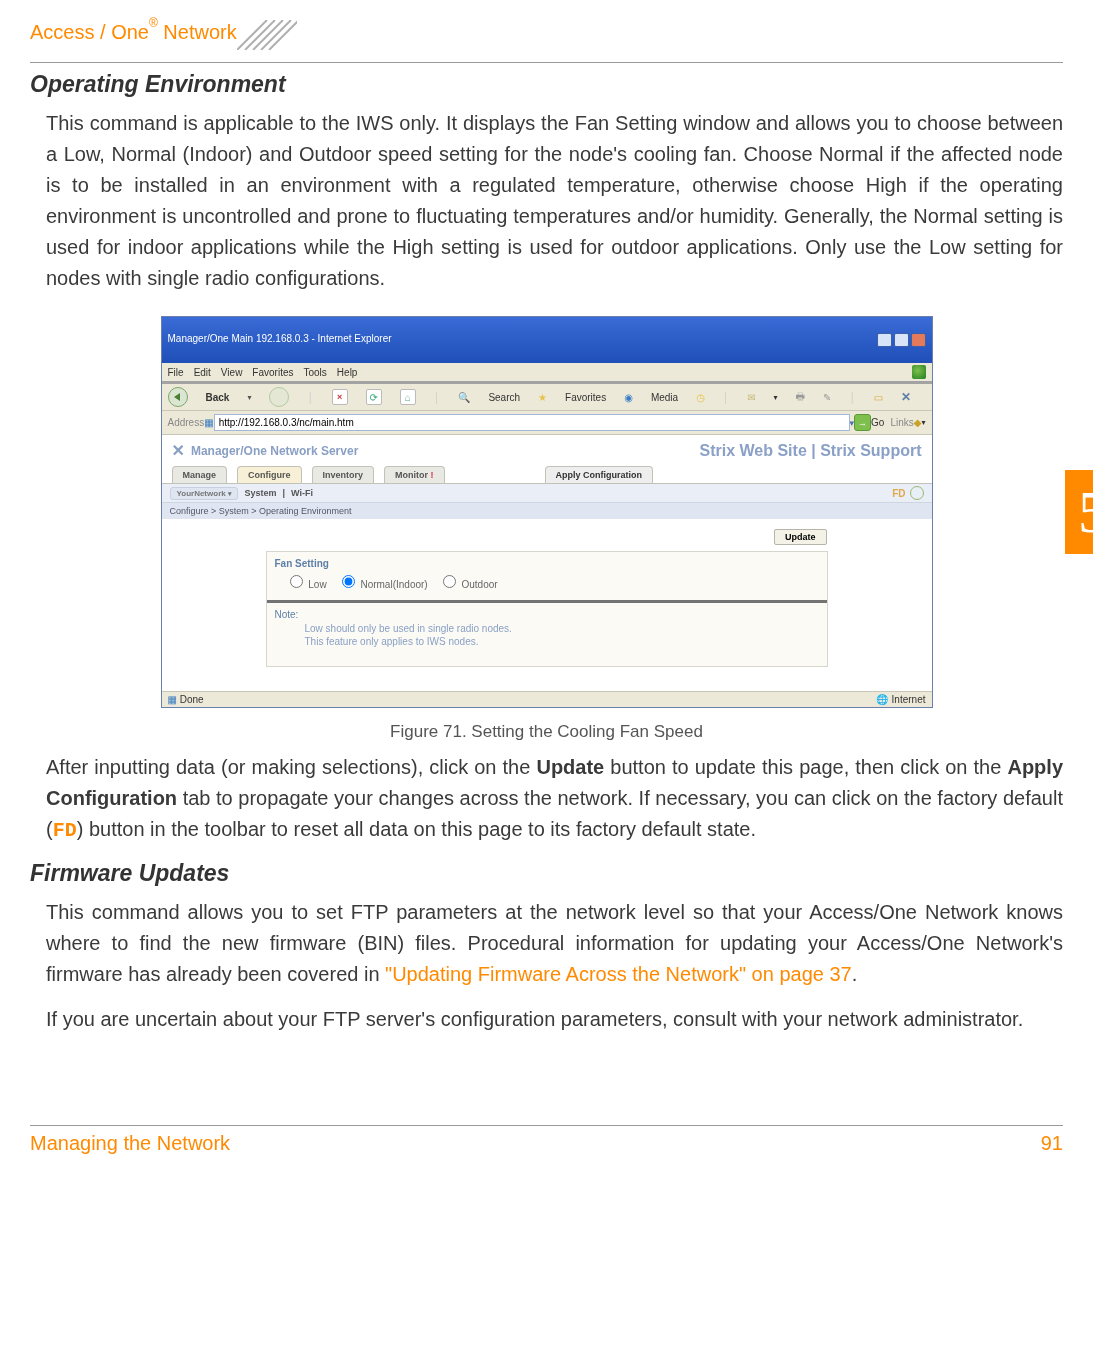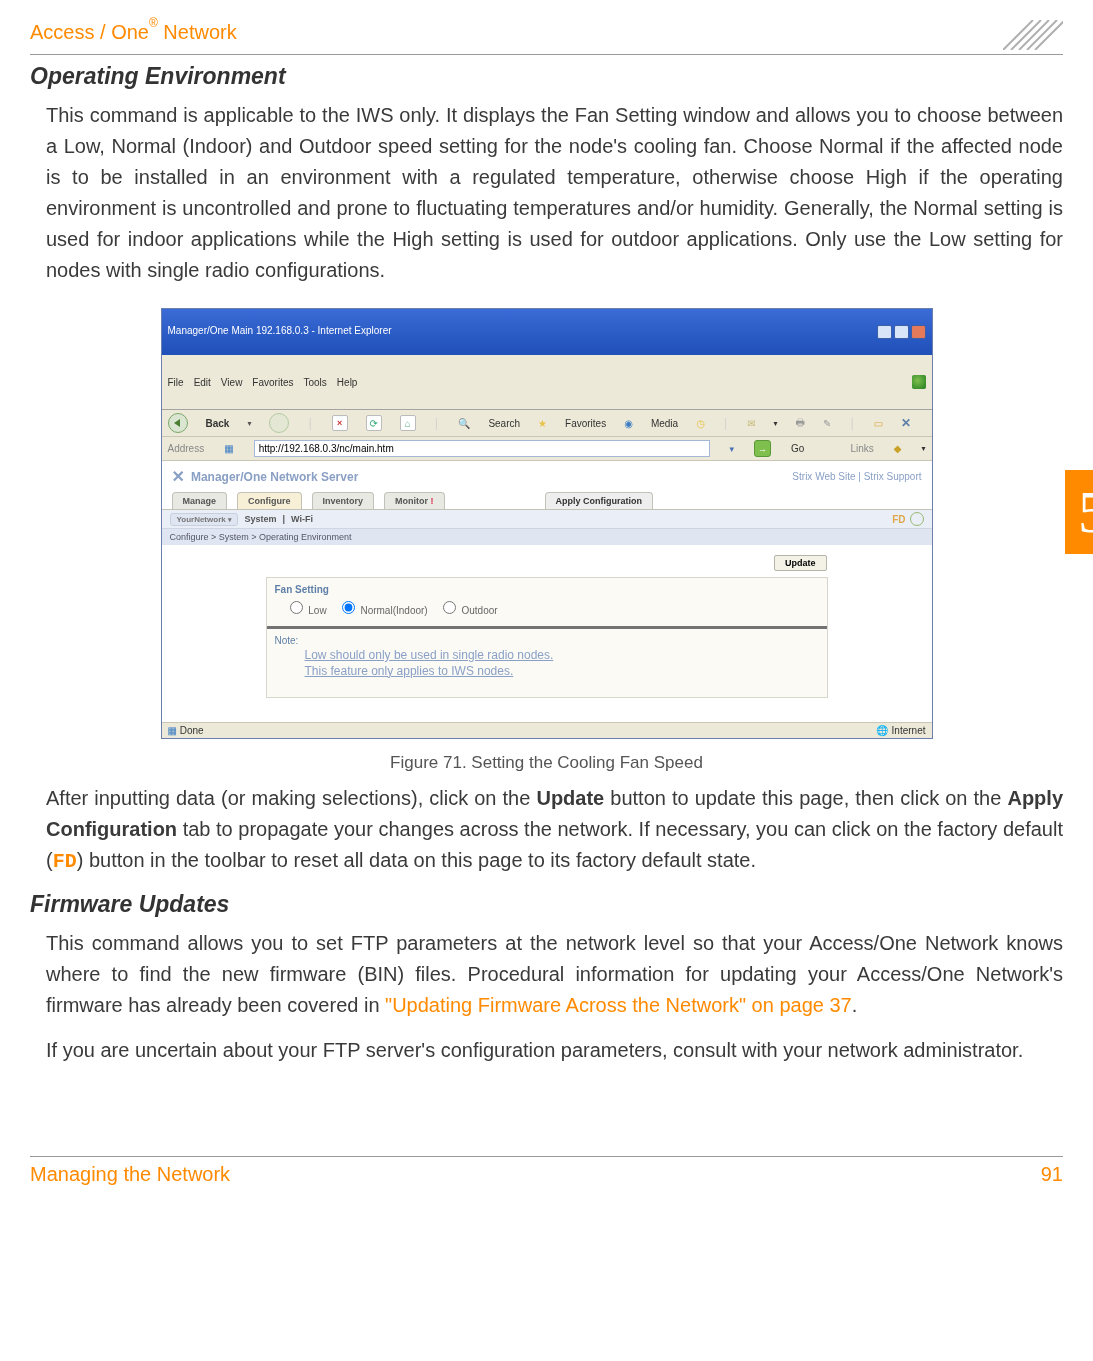--- a/index.html
+++ b/index.html
@@ -11,23 +11,22 @@
   }
   .page {
     width: 1033px;
     margin: 0 auto;
     padding: 20px 30px 10px 30px;
     position: relative;
   }
   .header-row {
     display: flex;
     align-items: flex-start;
-    justify-content: space-between;
     border-bottom: 1px solid #9a9a9a;
-    padding-bottom: 4px;
+    padding-bottom: 12px;
   }
   .header-title {
     color: #ff8a00;
     font-size: 20px;
     font-weight: 400;
   }
   .header-title sup {
     font-size: 12px;
     position: relative;
     top: -4px;
@@ -93,25 +92,25 @@
   }
   .bw-wbtn {
     width:13px; height:12px;
     background:#d8e4f7;
     border:1px solid #3c5fa8;
     border-radius:2px;
   }
   .bw-wbtn.close { background:#e47a5a; }
   .bw-menubar {
     background:#ece9d8;
-    padding:20px 6px;
+    padding:2px 6px;
     display:flex;
     align-items:center;
     justify-content:space-between;
-    border-bottom:1px solid #a3a3a3;
+    border-bottom:3px solid #a3a3a3;
     font-size:10px;
   }
   .bw-menu { display:flex; gap:10px; }
   .bw-flag { width:14px; height:14px; background: radial-gradient(circle at 40% 40%, #7fbf4d, #1f7f1f); border-radius:2px; }
   .bw-toolbar {
     background:#ece9d8;
     padding:3px 6px;
     border-bottom:1px solid #c9c6b5;
     display:flex;
     align-items:center;
@@ -126,21 +125,21 @@
   .sq-btn {
     width:14px;height:14px;border:1px solid #bbb;border-radius:2px;
     background:#fff;display:flex;align-items:center;justify-content:center;
   }
   .bw-addr {
     background:#ece9d8;
     padding:3px 6px;
     border-bottom:1px solid #c9c6b5;
     display:flex;
     align-items:center;
-    gap:20px;
+    gap:0;
     font-size:10px;
   }
   .bw-addr label { color:#888; }
   .bw-addr input {
     flex:1;
     border:1px solid #a4b7d7;
     height:15px;
     padding:0 4px;
     font-size:10px;
     background:#fff;
@@ -150,21 +149,21 @@
     color:#fff;display:flex;align-items:center;justify-content:center;font-size:9px;
   }
   .content-area { background:#fff; }
   .srv-hdr {
     display:flex;align-items:center;justify-content:space-between;
     padding:6px 10px;
     color:#8a9fc4;
     font-size:12px;
     font-weight:700;
   }
-  .srv-links { font-size:10px; color:#8aa0c6; font-weight:400; }
+  .srv-links { font-size:16px; color:#8aa0c6; font-weight:700; }
   .tab-row {
     display:flex;
     align-items:flex-end;
     padding:0 10px;
     gap:10px;
     position:relative;
   }
   .tab {
     background:#e9e9e4;
     border:1px solid #c2c2b8;
@@ -224,21 +223,21 @@
     padding:6px 8px 10px 8px;
     font-size:10px;
   }
   .fan-title { font-weight:700;color:#5e7fa7;margin-bottom:3px; }
   .fan-opts { padding:0 10px;color:#666;display:flex;gap:10px;align-items:center;}
   .note-row {
     padding:6px 8px 18px 8px;
     font-size:10px;color:#666;
   }
   .note-title { font-weight:400;color:#5e7fa7;margin-bottom:2px; }
-  .note-text { padding-left:30px;color:#8aa0c6;font-size:12px;line-height:1.3;text-decoration:underline; }
+  .note-text { padding-left:30px;color:#8aa0c6;font-size:10px;line-height:1.3; }
   .bw-status {
     background:#ece9d8;border-top:1px solid #c9c6b5;
     display:flex;justify-content:space-between;align-items:center;
     padding:2px 6px;font-size:10px;
   }
   .side-tab {
     position: absolute;
     right: -28px;
     top: 470px;
     width: 56px;

